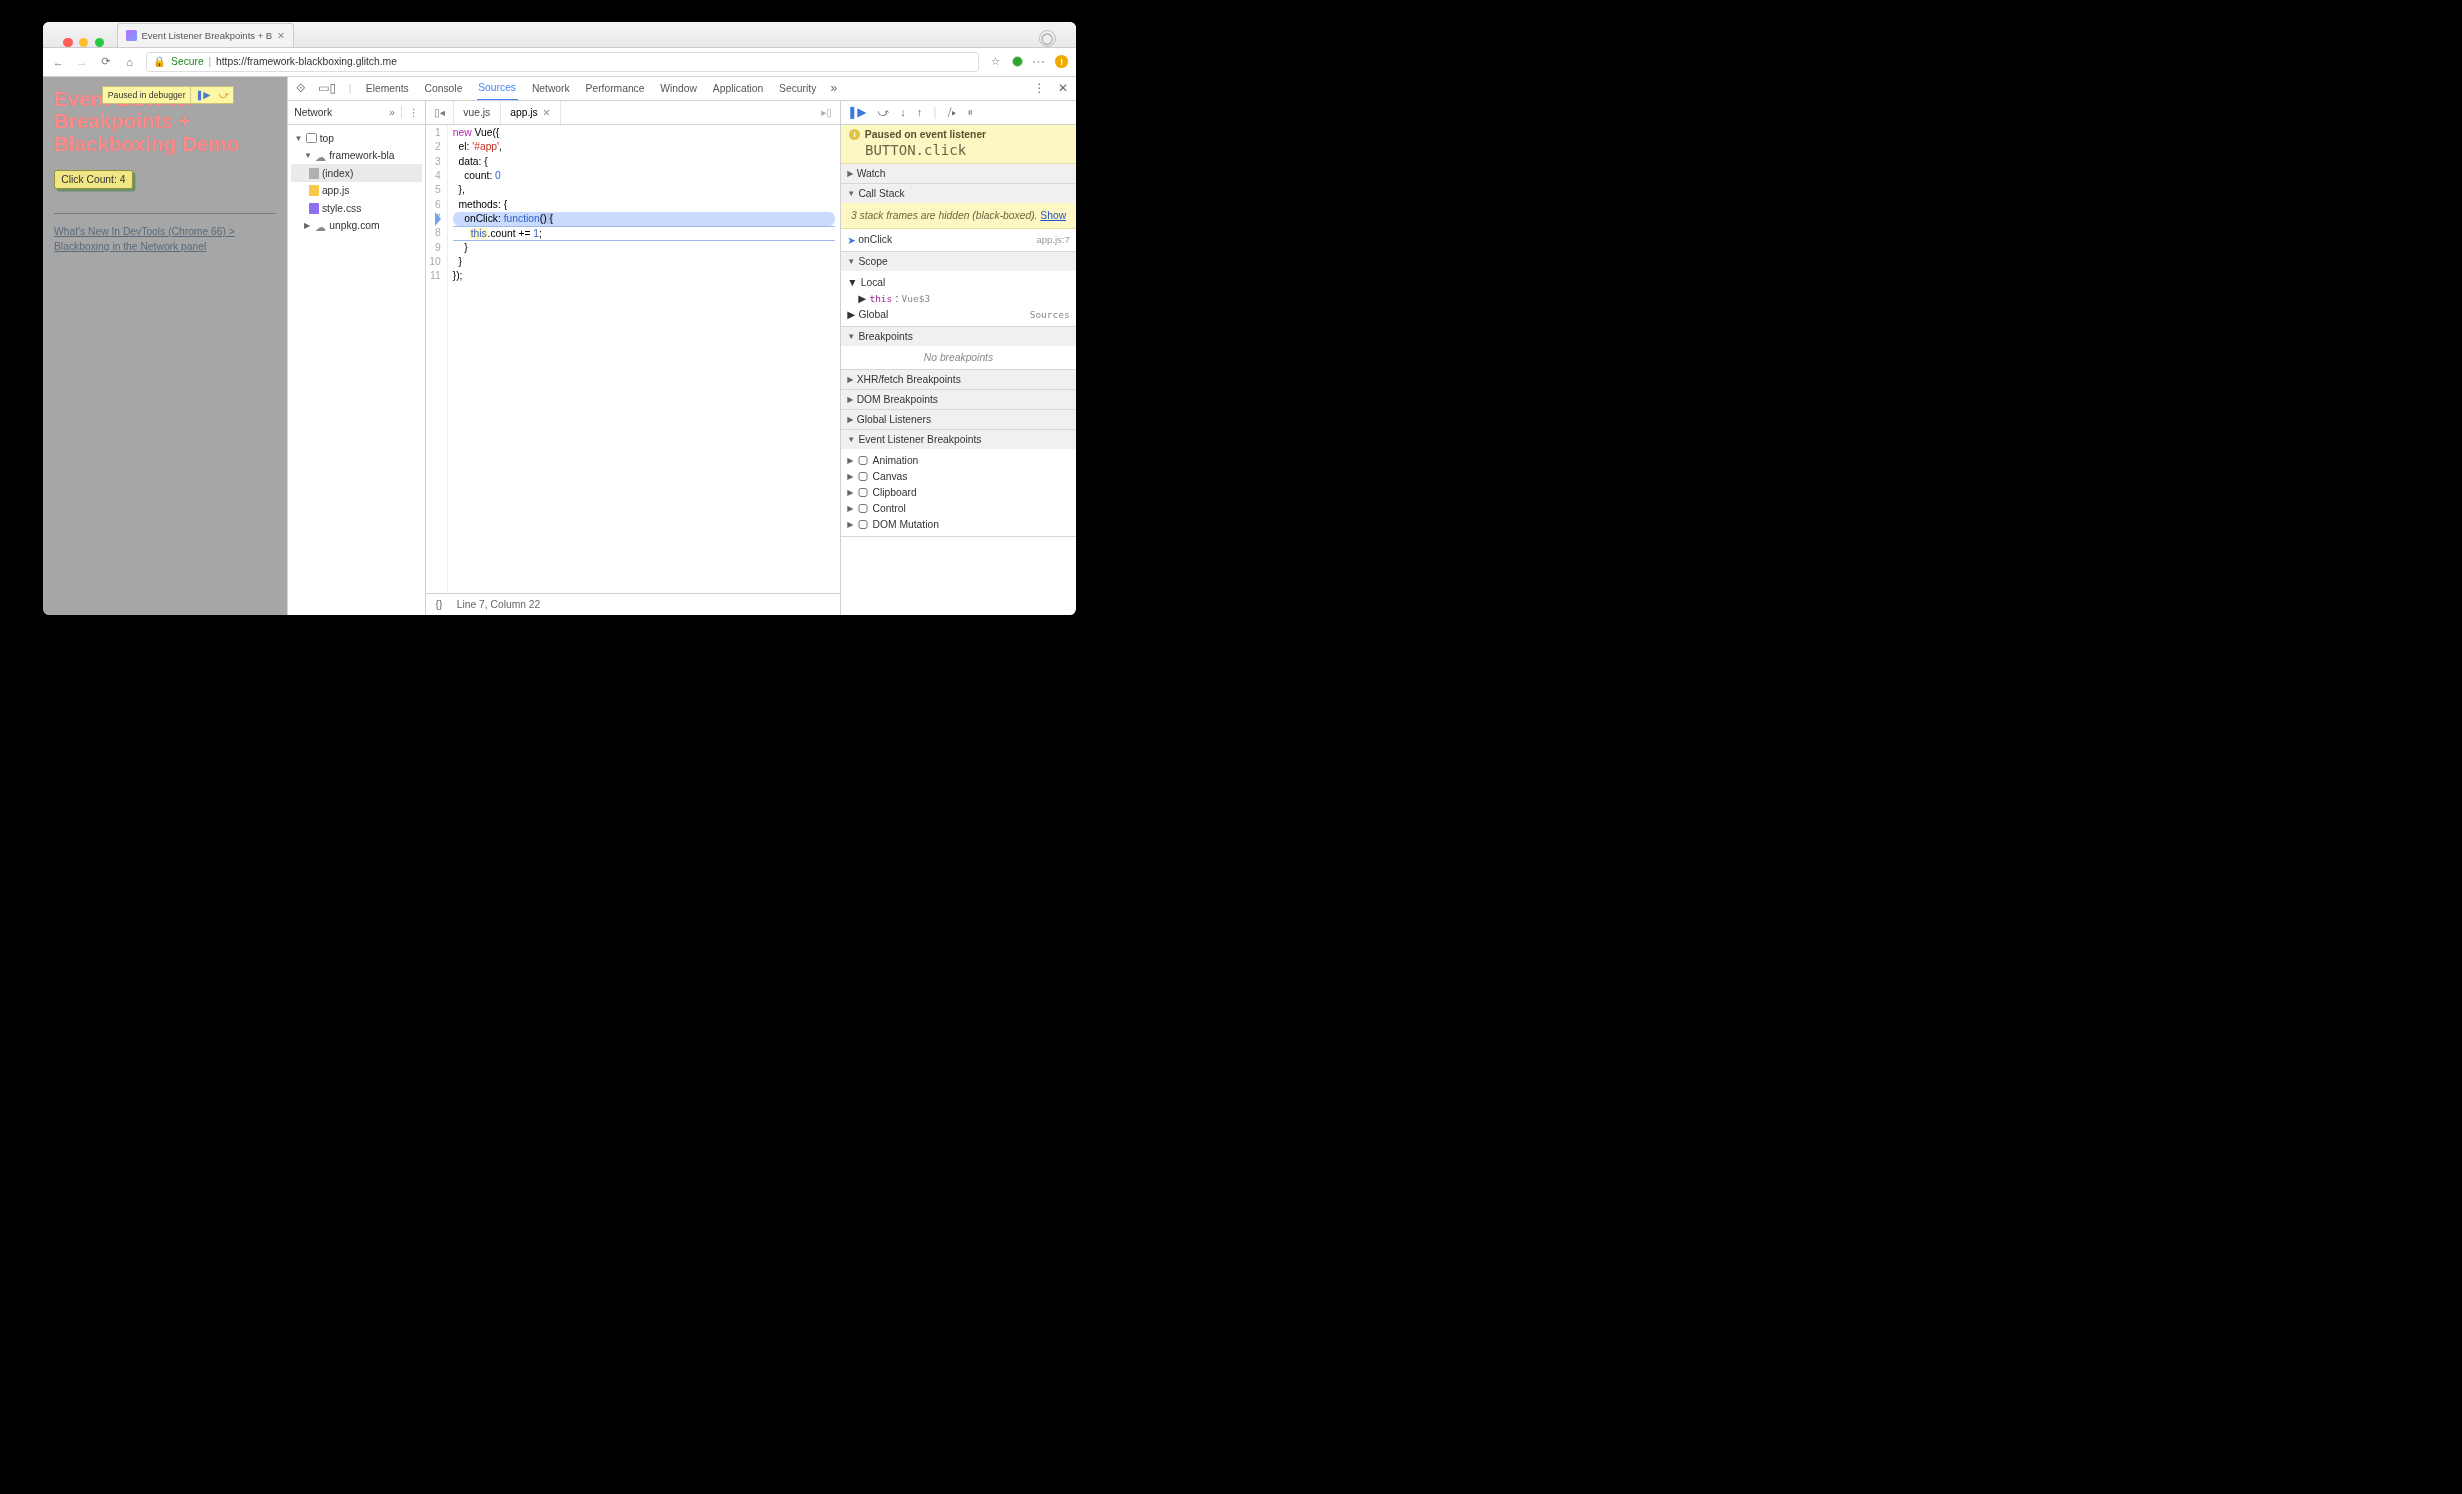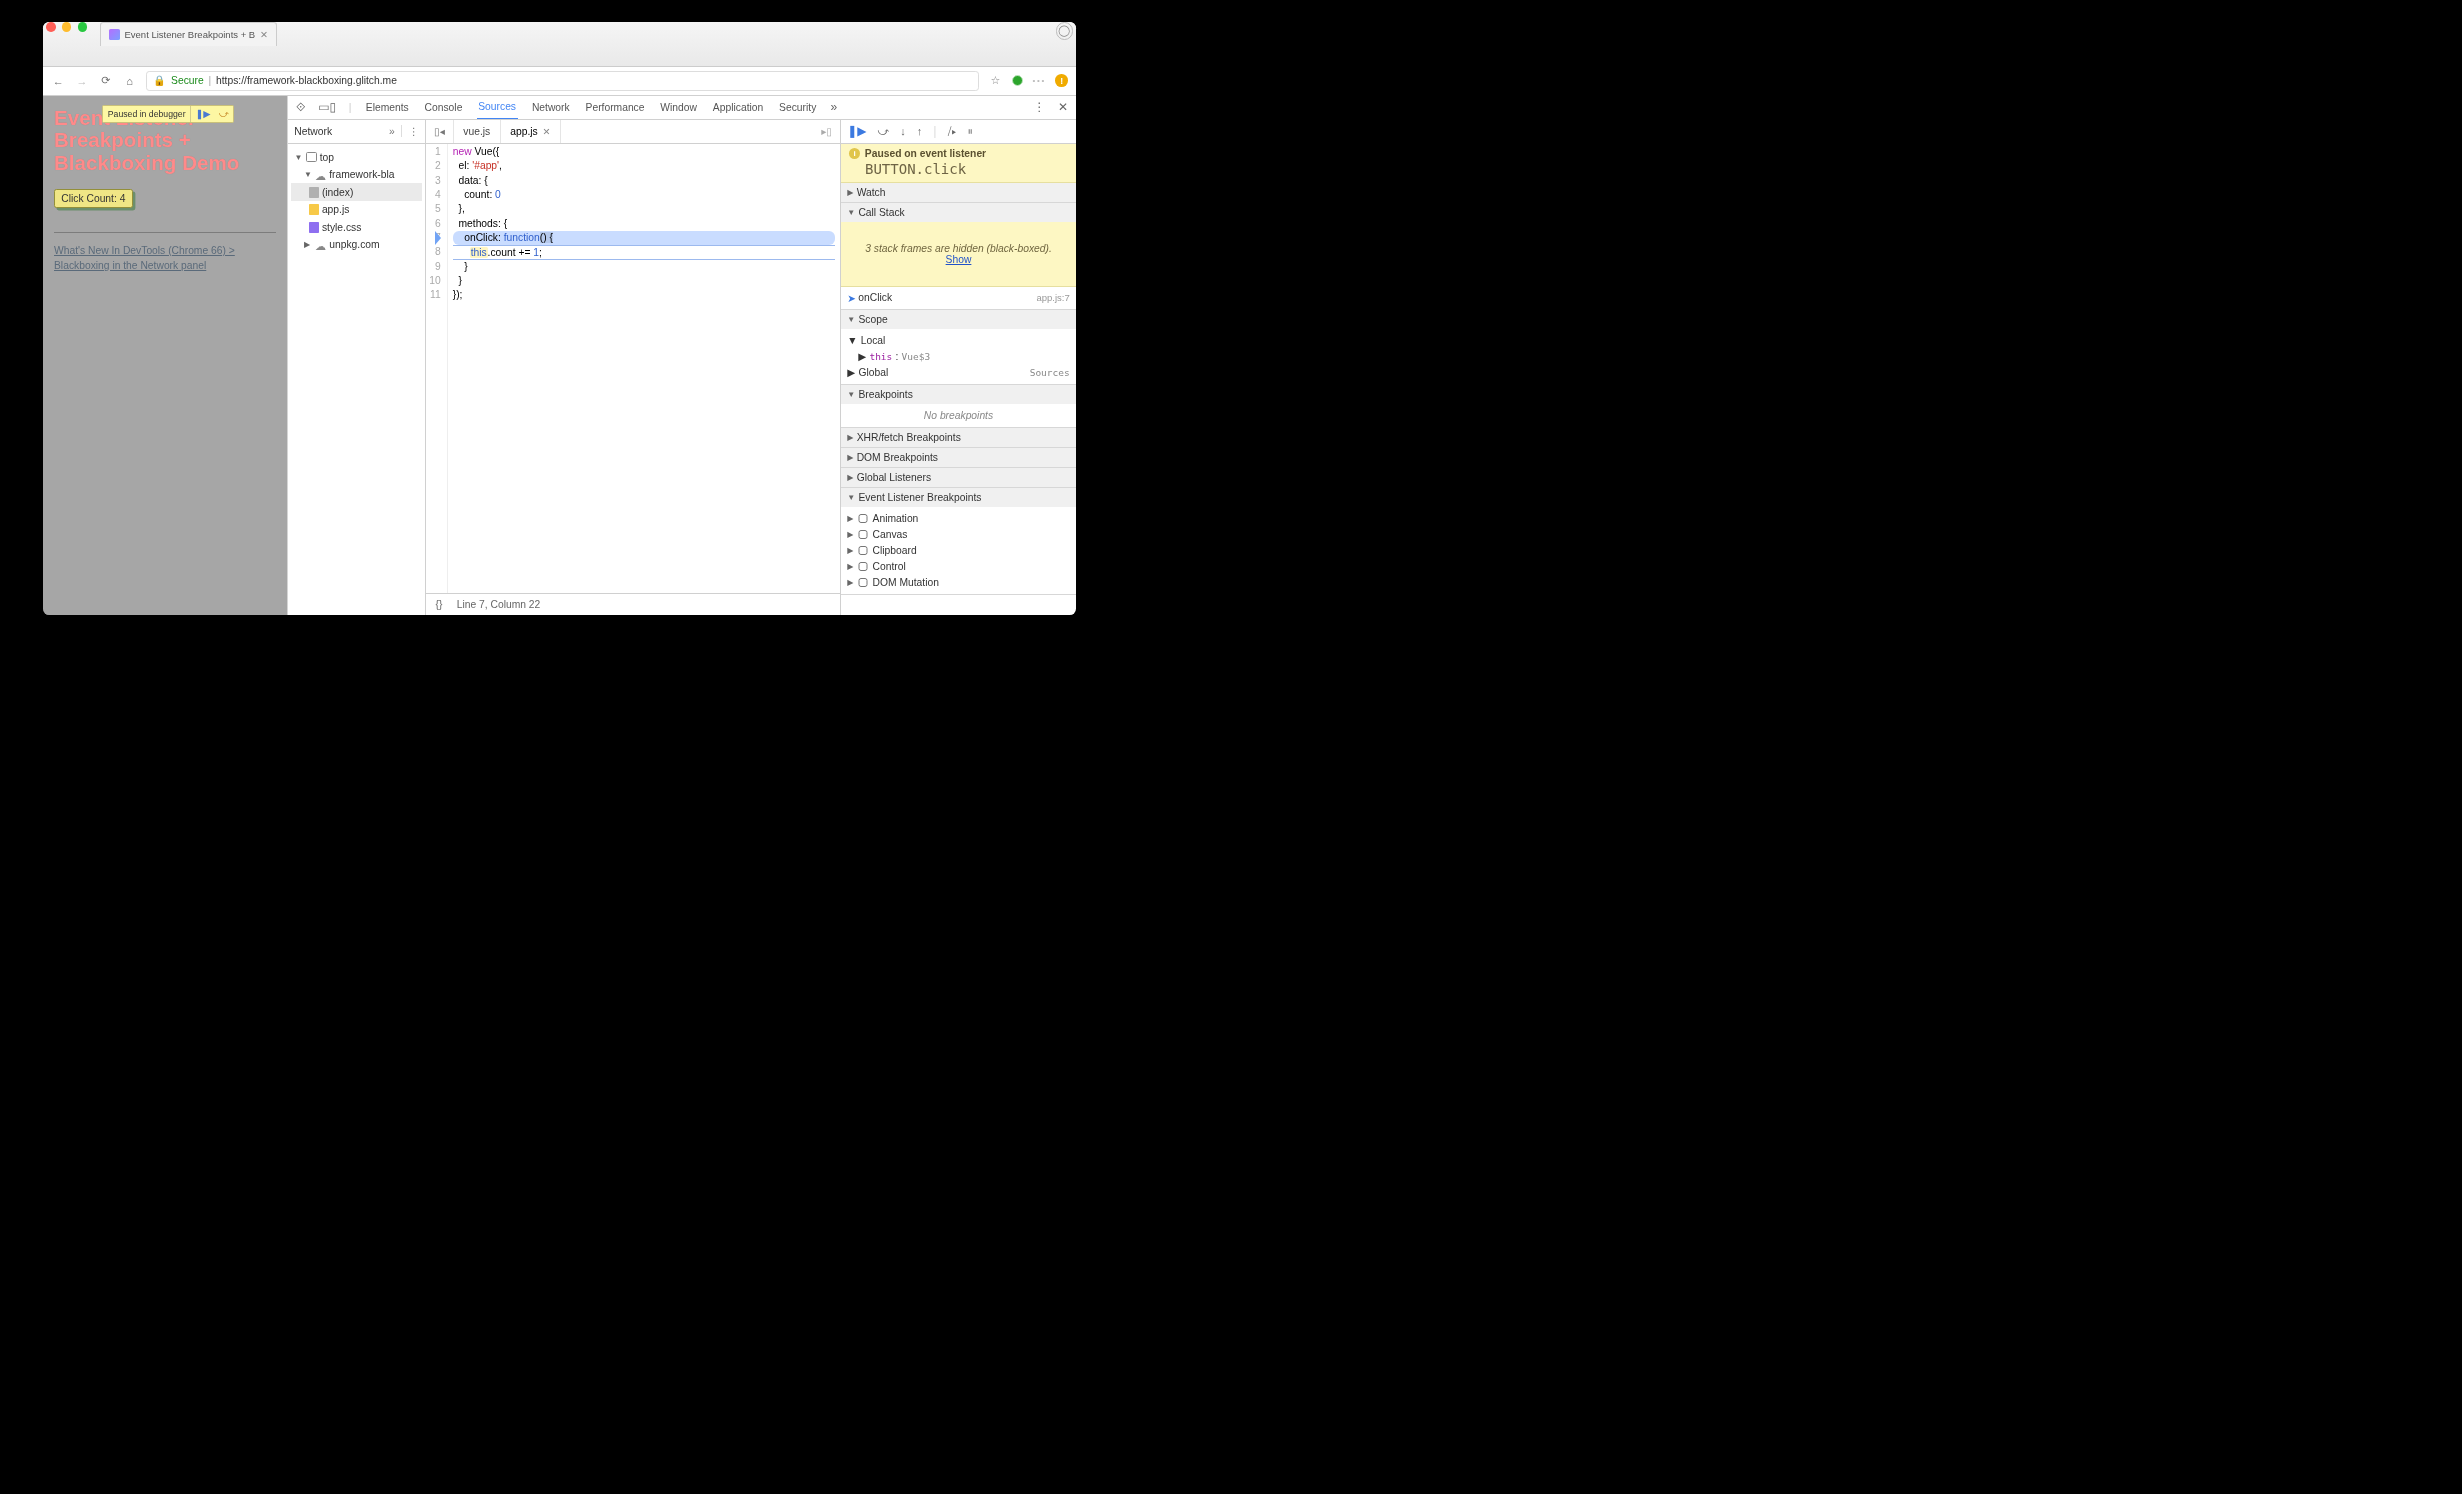--- a/index.html
+++ b/index.html
@@ -1,18 +1,18 @@
 <!DOCTYPE html>
 <html style="font-size:12.7px"><head>
 <meta charset="utf-8">
 <style>
 * { box-sizing: border-box; margin: 0; padding: 0; font-family: -apple-system, BlinkMacSystemFont, "Segoe UI", Helvetica, Arial, sans-serif; }
 body { background: #000; width: 1111px; height: 690px; position: relative; }
 .window { position: absolute; left: 43px; top: 22px; width: 1033px; height: 593px; background: #fff; border-radius: 6.3px; box-shadow: 0 12px 32px rgba(0,0,0,.4); overflow: hidden; display: flex; flex-direction: column; }
-.titlebar { height: 45px; background: linear-gradient(#f5f5f5,#e9e9e9); border-bottom: 0.8px solid #ccc; display: flex; align-items: flex-start; padding: 0 3px; gap: 6.3px; }
+.titlebar { height: 26px; background: linear-gradient(#f5f5f5,#e9e9e9); border-bottom: 0.8px solid #ccc; display: flex; align-items: flex-end; padding: 0 20px; gap: 6.3px; }
 .traffic { display: flex; gap: 6.3px; }
 .traffic span { width: 9.5px; height: 9.5px; border-radius: 50%; display: block; }
 .traffic .r { background:#ff5f57;} .traffic .y{background:#febc2e;} .traffic .g{background:#28c840;}
 .tab { margin-left: 6.3px; display: flex; align-items: center; background: #f3f3f3; border: 0.8px solid #ccc; border-bottom: none; border-radius: 3.2px 3.2px 0 0; height: 24px; padding: 0 8px; font-size: 9.5px; color: #555; gap: 4.8px; }
 .tab .favicon { width: 11px; height: 11px; background: linear-gradient(135deg,#b56eff,#7aa0ff); border-radius: 1.6px; }
 .tabclose { color:#888; cursor:pointer; }
 .avatar { margin-left:auto; width: 17.5px; height: 17.5px; border:0.8px solid #bbb; border-radius:50%; display:flex; align-items:center; justify-content:center; font-size:11px; color:#888; }
 .addr { height: 28.6px; border-bottom: 0.8px solid #d0d0d0; display:flex; align-items:center; padding:0 8px; gap:9.5px; font-size:11px; color:#555; }
 .addr .nav-ico { width:14.3px; text-align:center; color:#6a6a6a; cursor:pointer; }
 .omni { flex:1; display:flex; align-items:center; gap:4.8px; border:0.8px solid #ddd; border-radius:3.2px; height:20.6px; padding:0 6.3px; font-size:10.3px; }
@@ -85,21 +85,21 @@
 .dbg-toolbar .sepv { color:#ddd; }
 .dbg-toolbar .sp { flex:1; }
 .pause-banner { background:#fdf7c3; border-bottom:0.8px solid #e6df9f; padding:4.8px 8px; font-size:10.3px; color:#5a5030; }
 .pause-banner .title { font-weight:700; display:flex; align-items:center; gap:4.8px; }
 .pause-banner .sub { font-family:Menlo,monospace; font-size:14px; color:#6e6445; padding-left:16px; margin-top:1.6px; }
 .pause-banner .info { width:11px; height:11px; border-radius:50%; background:#e0c54b; color:#fff; font-size:8px; display:flex; align-items:center; justify-content:center; font-weight:700; }
 .sect { border-bottom:0.8px solid #d7d7d7; }
 .sect-h { background:#f0f0f0; height:19px; display:flex; align-items:center; padding:0 6.3px; font-size:10.3px; color:#333; gap:3.2px; cursor:pointer; }
 .sect-h .tri { font-size:8px; color:#666; }
 .sect-b { padding:3.2px 6.3px; font-size:10.3px; color:#333; }
-.callstack .hidden { background:#fdf7c3; font-style:italic; color:#706640; text-align:center; padding:21px; border-radius:0; margin:-3.2px -6.3px 3.2px; border-bottom:0.8px solid #e6df9f; }
+.callstack .hidden { background:#fdf7c3; font-style:italic; color:#706640; text-align:center; padding:7px; border-radius:0; margin:-3.2px -6.3px 3.2px; border-bottom:0.8px solid #e6df9f; }
 .callstack .hidden a { color:#2152c9; font-style:normal; text-decoration:underline; cursor:pointer; }
 .frame { display:flex; align-items:center; height:16px; }
 .frame .arrow { color:#3b79e0; width:11px; }
 .frame .loc { margin-left:auto; color:#999; font-size:9.5px; }
 .scope .scrow { display:flex; align-items:center; gap:3.2px; height:16px; }
 .scope .scrow .name { color:#9b1fa0; font-family:Menlo,monospace; font-size:9.5px; }
 .scope .scrow .typ { color:#888; font-family:Menlo,monospace; font-size:9.5px; }
 .scope .glob { display:flex; }
 .scope .glob .obj { margin-left:auto; color:#888; font-family:Menlo,monospace; font-size:9.5px; }
 .nobp { color:#888; font-style:italic; text-align:center; padding:3.2px 0; }

